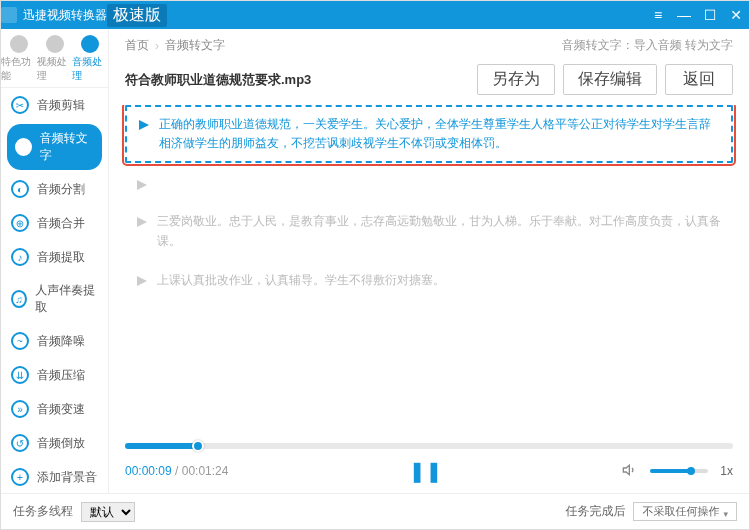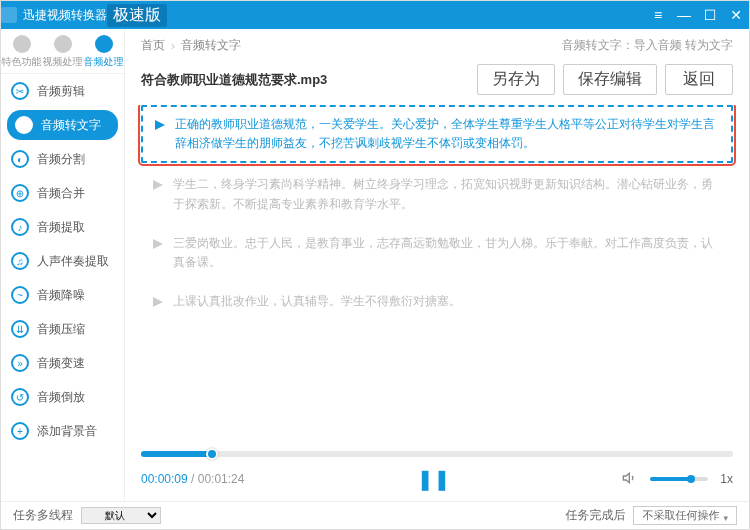--- a/index.html
+++ b/index.html
@@ -10,21 +10,21 @@
 .titlebar .logo { width: 16px; height: 16px; background: #fff3; border-radius: 2px; margin-right: 6px; }
 .titlebar .title { font-size: 12px; }
 .titlebar .badge { background: #0a7ab8; padding: 1px 6px; border-radius: 2px; font-size: 16px; }
 .titlebar .spacer { flex: 1; }
 .titlebar .winbtn { width: 26px; text-align: center; font-size: 14px; cursor: pointer; }
 
 
 .body-row { flex: 1; display: flex; overflow: hidden; }
 
 
-.sidebar { width: 124px; background: #fff; border-right: 1px solid #eee; display: flex; flex-direction: column; }
+.sidebar { width: 108px; background: #fff; border-right: 1px solid #eee; display: flex; flex-direction: column; }
 .topnav { display: flex; justify-content: space-around; padding: 6px 0 4px; border-bottom: 1px solid #f0f0f0; }
 .topnav-item { display: flex; flex-direction: column; align-items: center; gap: 2px; font-size: 10px; color: #999; cursor: pointer; }
 .topnav-item .ico { width: 18px; height: 18px; border-radius: 50%; background: #ccc; }
 .topnav-item.active { color: #1296db; }
 .topnav-item.active .ico { background: #1296db; }
 .side-list { flex: 1; overflow-y: auto; }
 .side-item { display: flex; align-items: center; gap: 8px; padding: 8px 10px; color: #555; cursor: pointer; font-size: 12px; }
 .side-item .sico { width: 18px; height: 18px; border-radius: 50%; border: 2px solid #1296db; display: flex; align-items: center; justify-content: center; color: #1296db; font-size: 10px; }
 .side-item.active { background: #1296db; color: #fff; border-radius: 14px; margin: 2px 6px; padding: 6px 8px; }
 .side-item.active .sico { border-color: #fff; color: #fff; background: #fff; }
@@ -58,22 +58,22 @@
 .time .dur { color: #999; }
 .controls .spacer { flex: 1; }
 .pausebtn { color: #1296db; font-size: 20px; cursor: pointer; }
 .vol-ico { color: #888; cursor: pointer; }
 .vol-bar { width: 58px; height: 4px; background: #ddd; border-radius: 2px; position: relative; cursor: pointer; }
 .vol-bar .vfill { position: absolute; left: 0; top: 0; bottom: 0; width: 70%; background: #1296db; border-radius: 2px; }
 .vol-bar .vthumb { position: absolute; left: 70%; top: 50%; width: 8px; height: 8px; background: #1296db; border-radius: 50%; transform: translate(-50%, -50%); }
 .speed { color: #666; cursor: pointer; font-size: 12px; }
 
 
-.bottombar { height: 28px; border-top: 1px solid #eee; display: flex; align-items: center; padding: 0 12px; font-size: 12px; color: #666; gap: 8px; }
-.bottombar select { font-size: 10px; border: 1px solid #ccc; padding: 1px 19px; }
+.bottombar { height: 36px; border-top: 1px solid #eee; display: flex; align-items: center; padding: 0 12px; font-size: 12px; color: #666; gap: 8px; }
+.bottombar select { font-size: 12px; border: 1px solid #ccc; padding: 1px 4px; }
 .bottombar .spacer { flex: 1; }
 .bottombar .after-sel { display: flex; align-items: flex-end; gap: 4px; border: 1px solid #ccc; padding: 1px 8px; font-size: 11px; cursor: pointer; }
 .chev { font-size: 9px; color: #888; }
 </style>
 </head>
 <body>
 
 <div class="titlebar">
   <div class="logo"></div>
   <span class="title">迅捷视频转换器</span>
@@ -174,21 +174,20 @@
             </svg>
           </span>
           <span class="txt">正确的教师职业道德规范，一关爱学生。关心爱护，全体学生尊重学生人格平等公正对待学生对学生言辞相济做学生的朋师益友，不挖苦讽刺歧视学生不体罚或变相体罚。</span>
         </div>
         <div class="seg">
           <span class="play-mark">
             <svg viewBox="0 0 10 10">
               <polygon points="0,0 10,5 0,10" fill="#ccc"></polygon>
             </svg>
           </span>
-          <span class="txt">学生二，终身学习素尚科学精神。树立终身学习理念，拓宽知识视野更新知识结构。潜心钻研业务，勇于探索新。不断提高专业素养和教育学水平。</span>
         </div>
         <div class="seg">
           <span class="play-mark">
             <svg viewBox="0 0 10 10">
               <polygon points="0,0 10,5 0,10" fill="#ccc"></polygon>
             </svg>
           </span>
           <span class="txt">三爱岗敬业。忠于人民，是教育事业，志存高远勤勉敬业，甘为人梯。乐于奉献。对工作高度负责，认真备课。</span>
         </div>
         <div class="seg">

